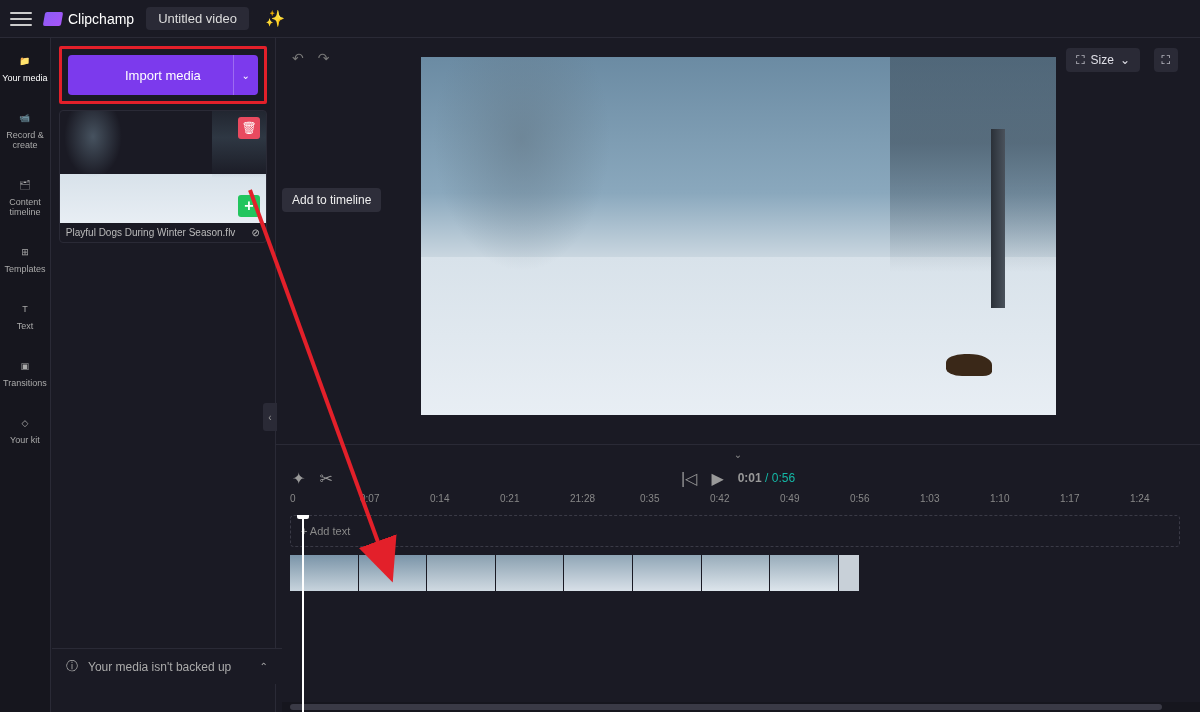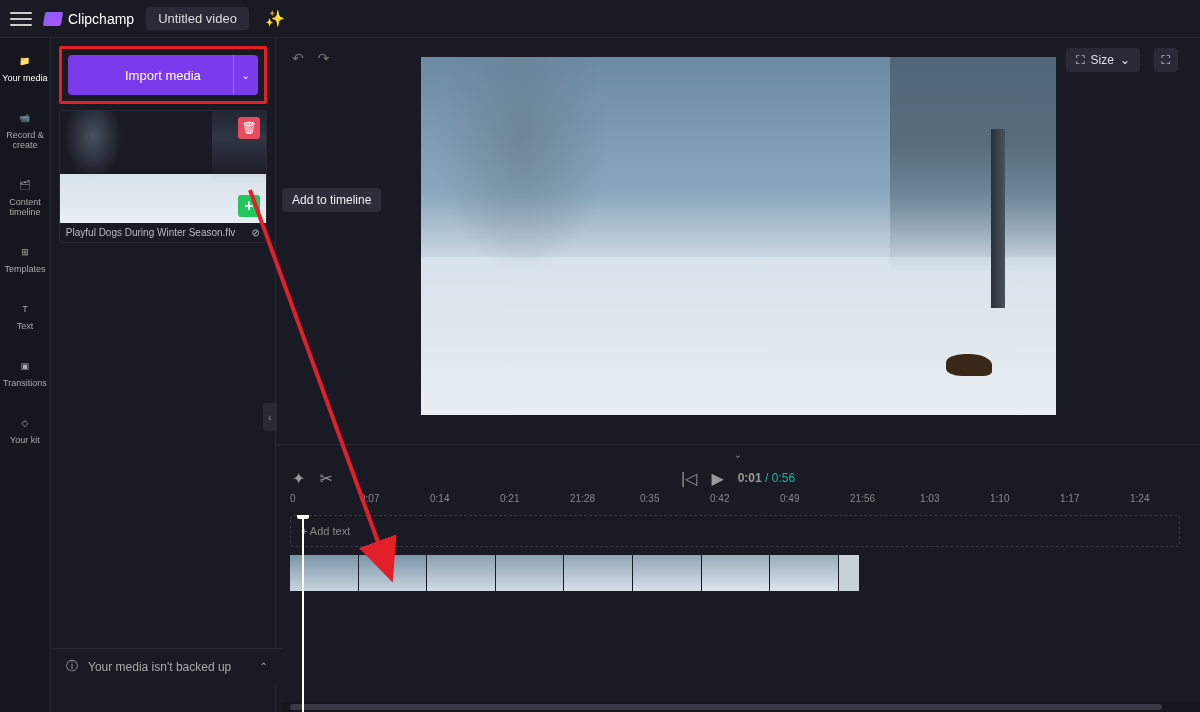--- a/index.html
+++ b/index.html
@@ -172,21 +172,21 @@
       </div>
       <div class="ruler">
         <span>0</span>
           <span>0:07</span>
           <span>0:14</span>
           <span>0:21</span>
           <span>21:28</span>
           <span>0:35</span>
           <span>0:42</span>
           <span>0:49</span>
-          <span>21:56</span>
+          <span>0:56</span>
           <span>1:03</span>
           <span>1:10</span>
           <span>1:17</span>
           <span>1:24</span>
       </div>
       <div class="tracks">
         <div class="playhead"></div>
         <div class="track">
             <span>+ Add text</span>
           </div>

